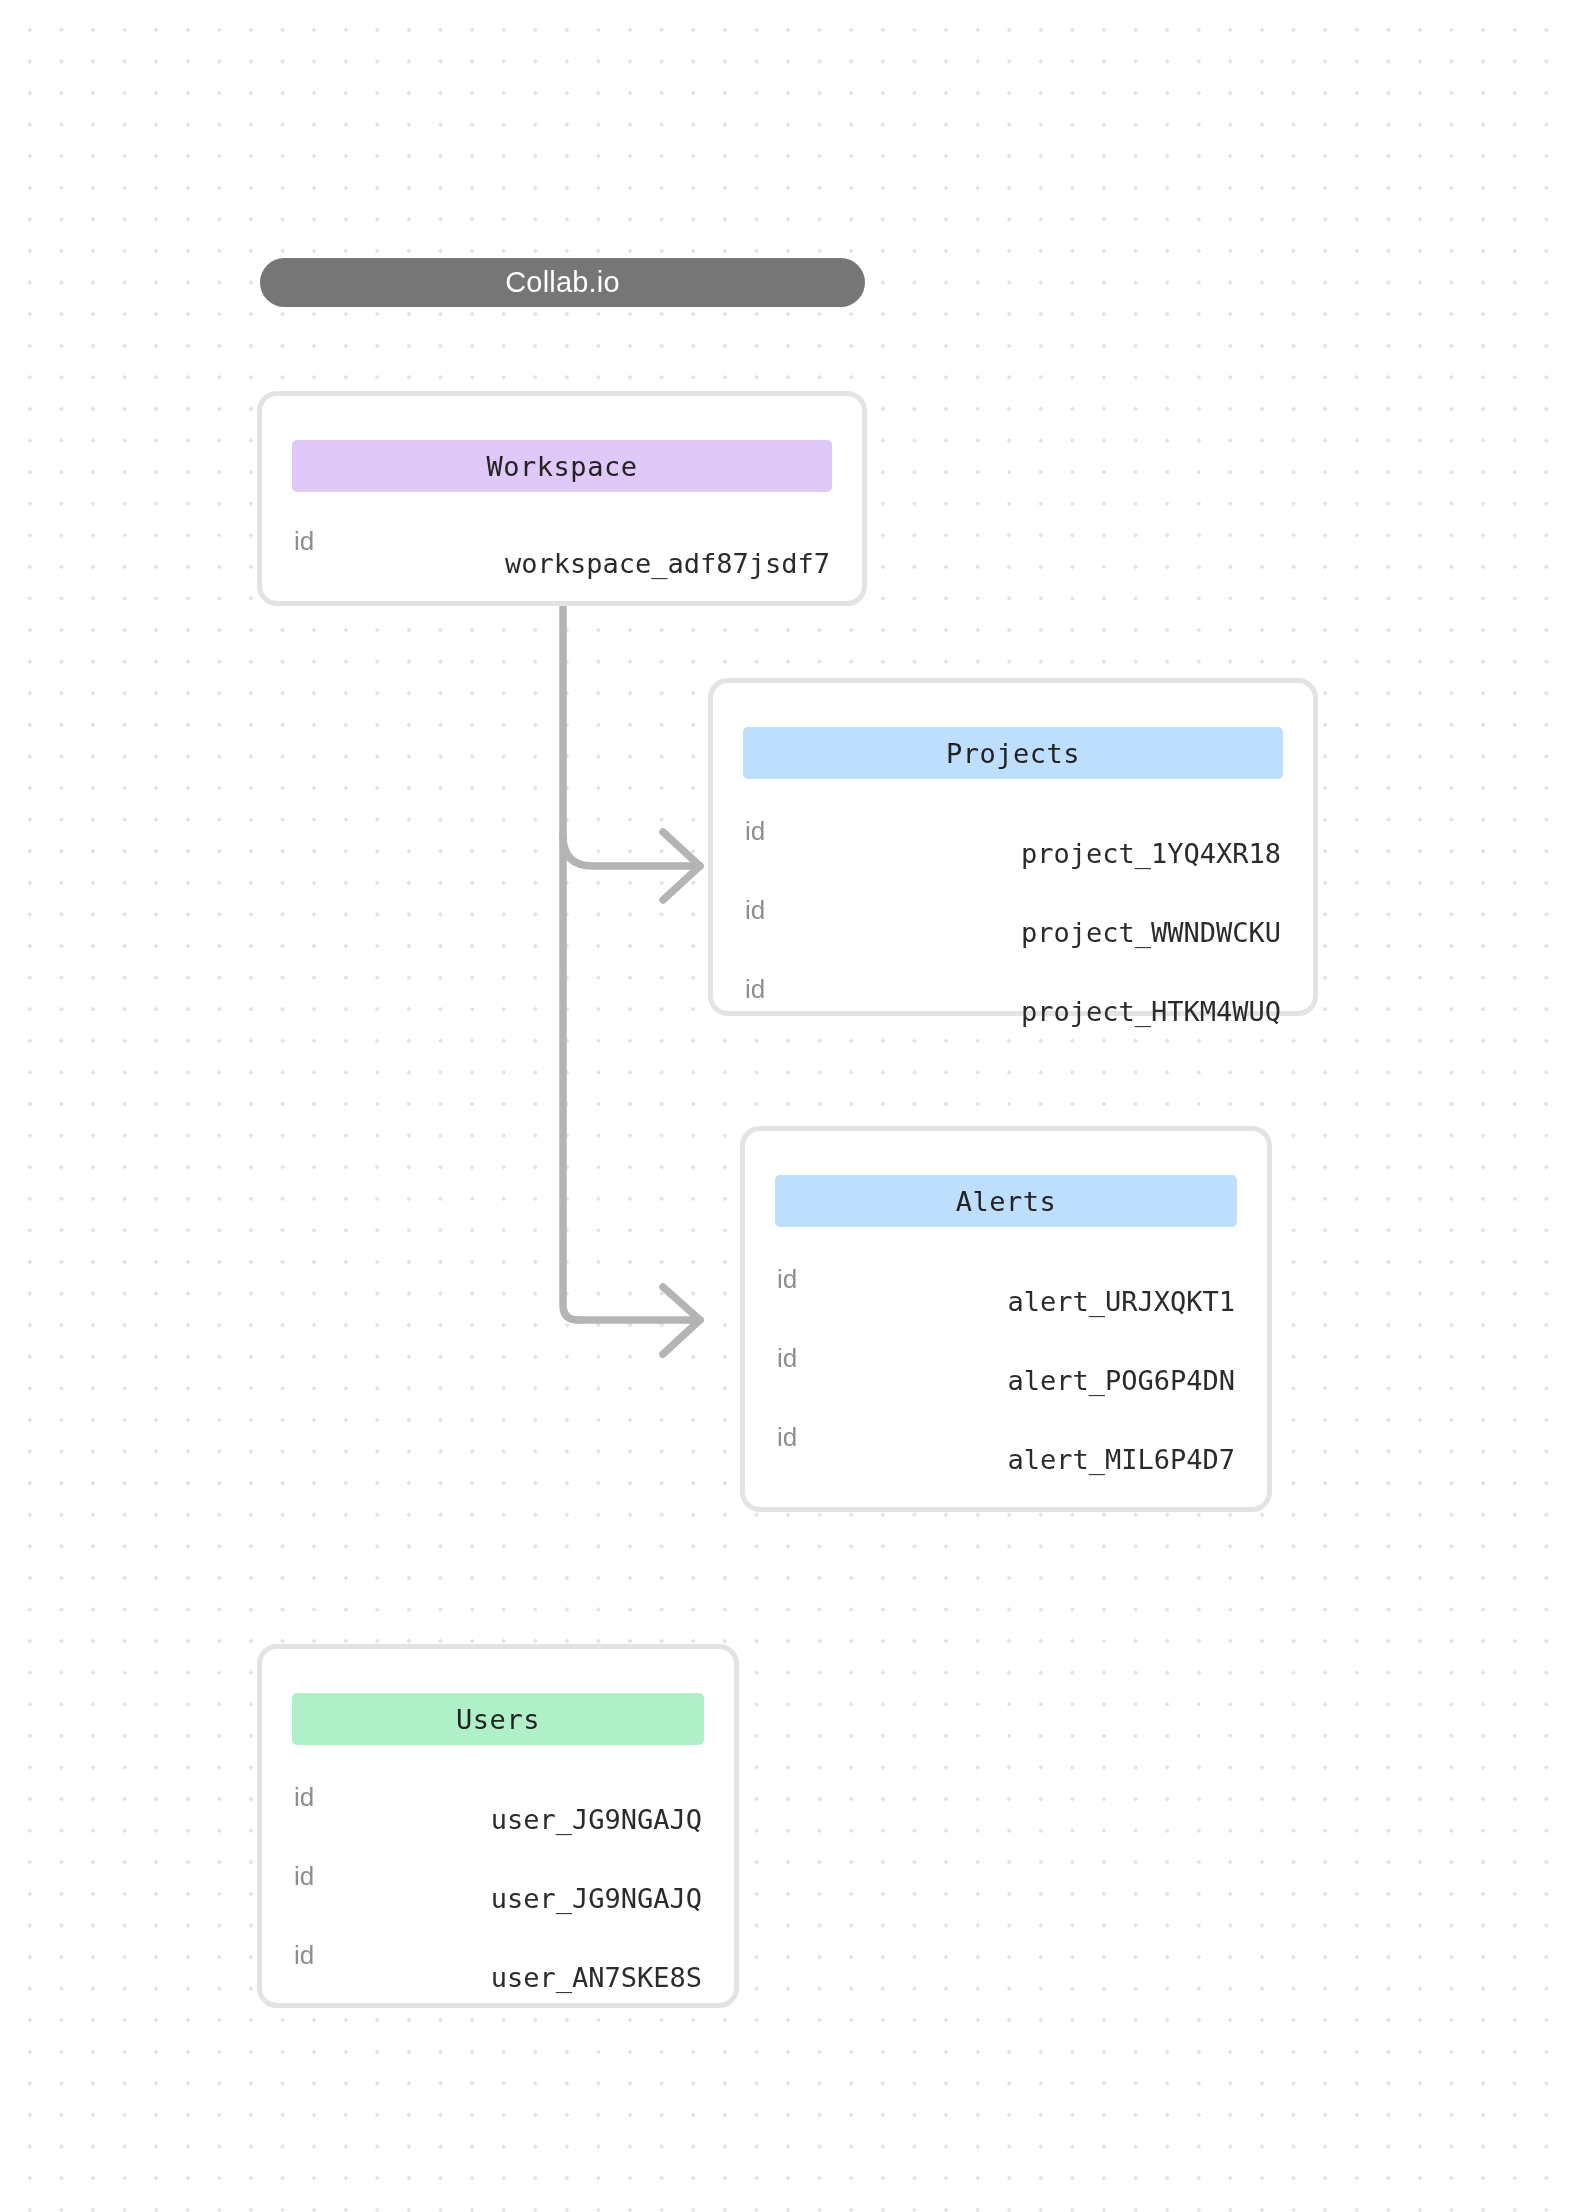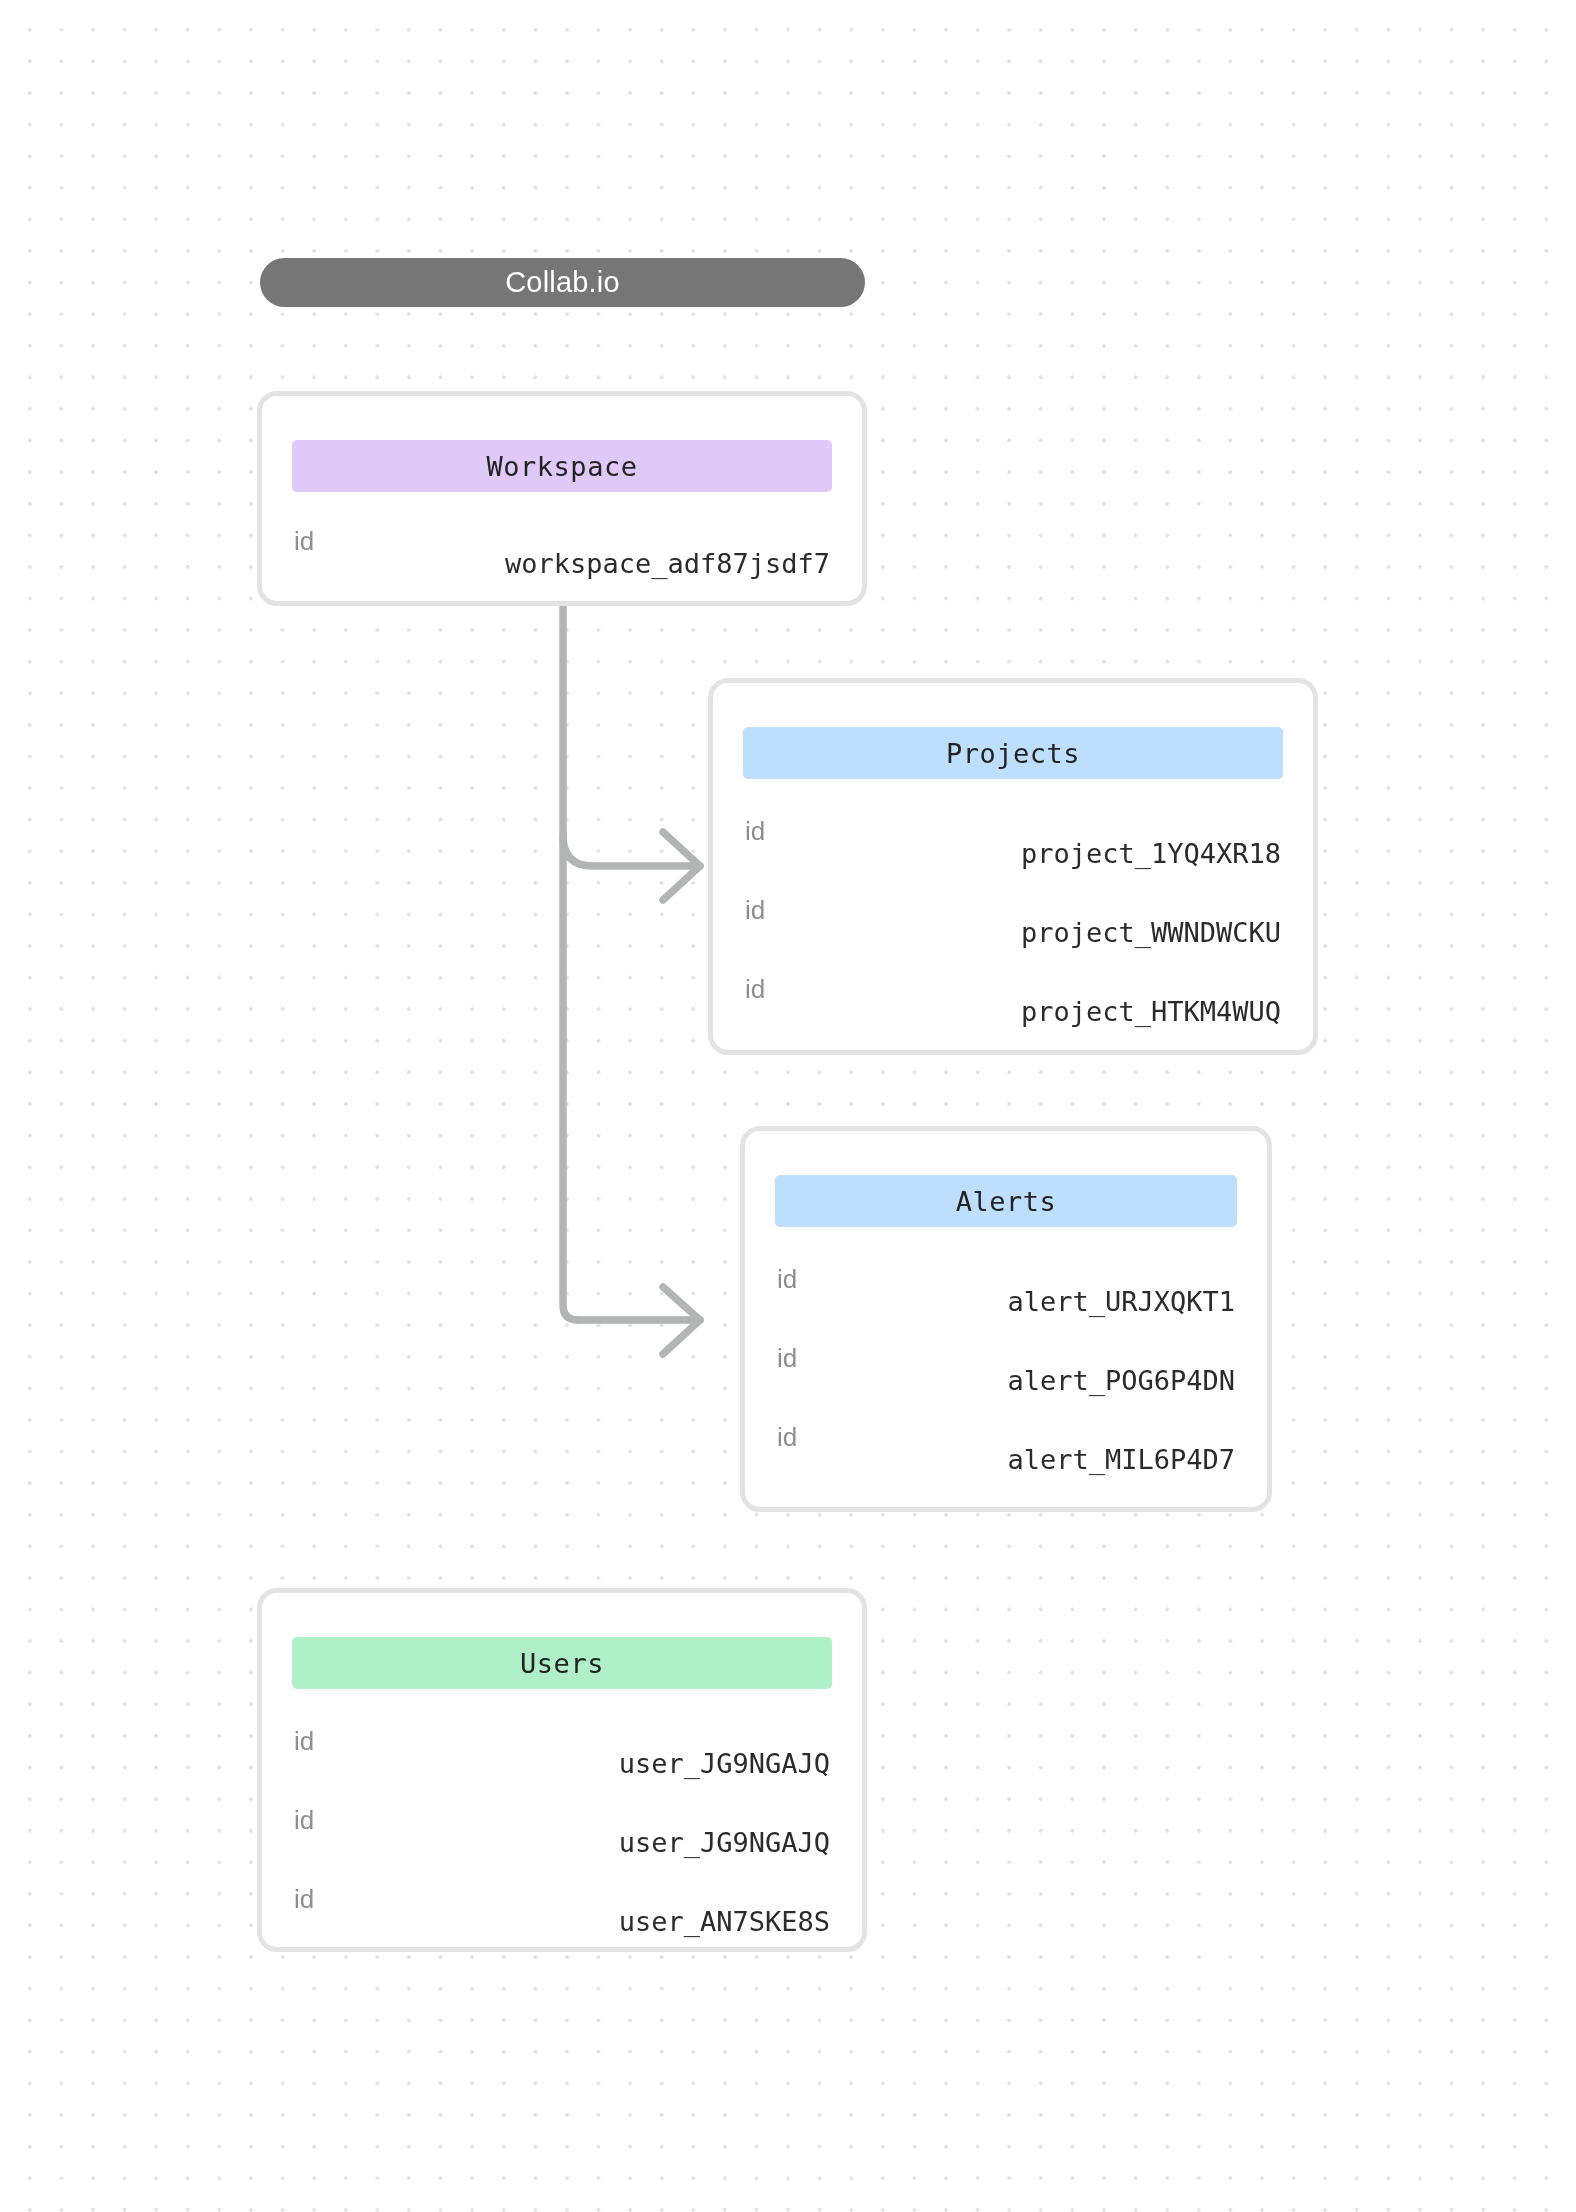--- a/index.html
+++ b/index.html
@@ -60,32 +60,32 @@
   .card-workspace {
     left: 257px;
     top: 391px;
     width: 610px;
     height: 215px;
   }
   .card-projects {
     left: 708px;
     top: 678px;
     width: 610px;
-    height: 377px;
+    height: 338px;
   }
   .card-alerts {
     left: 740px;
     top: 1126px;
     width: 532px;
     height: 386px;
   }
   .card-users {
     left: 257px;
-    top: 1588px;
-    width: 610px;
+    top: 1644px;
+    width: 482px;
     height: 364px;
   }
 
   .card-title {
     box-sizing: border-box;
     width: 100%;
     height: 52px;
     border-radius: 5px;
     display: flex;
     align-items: center;

